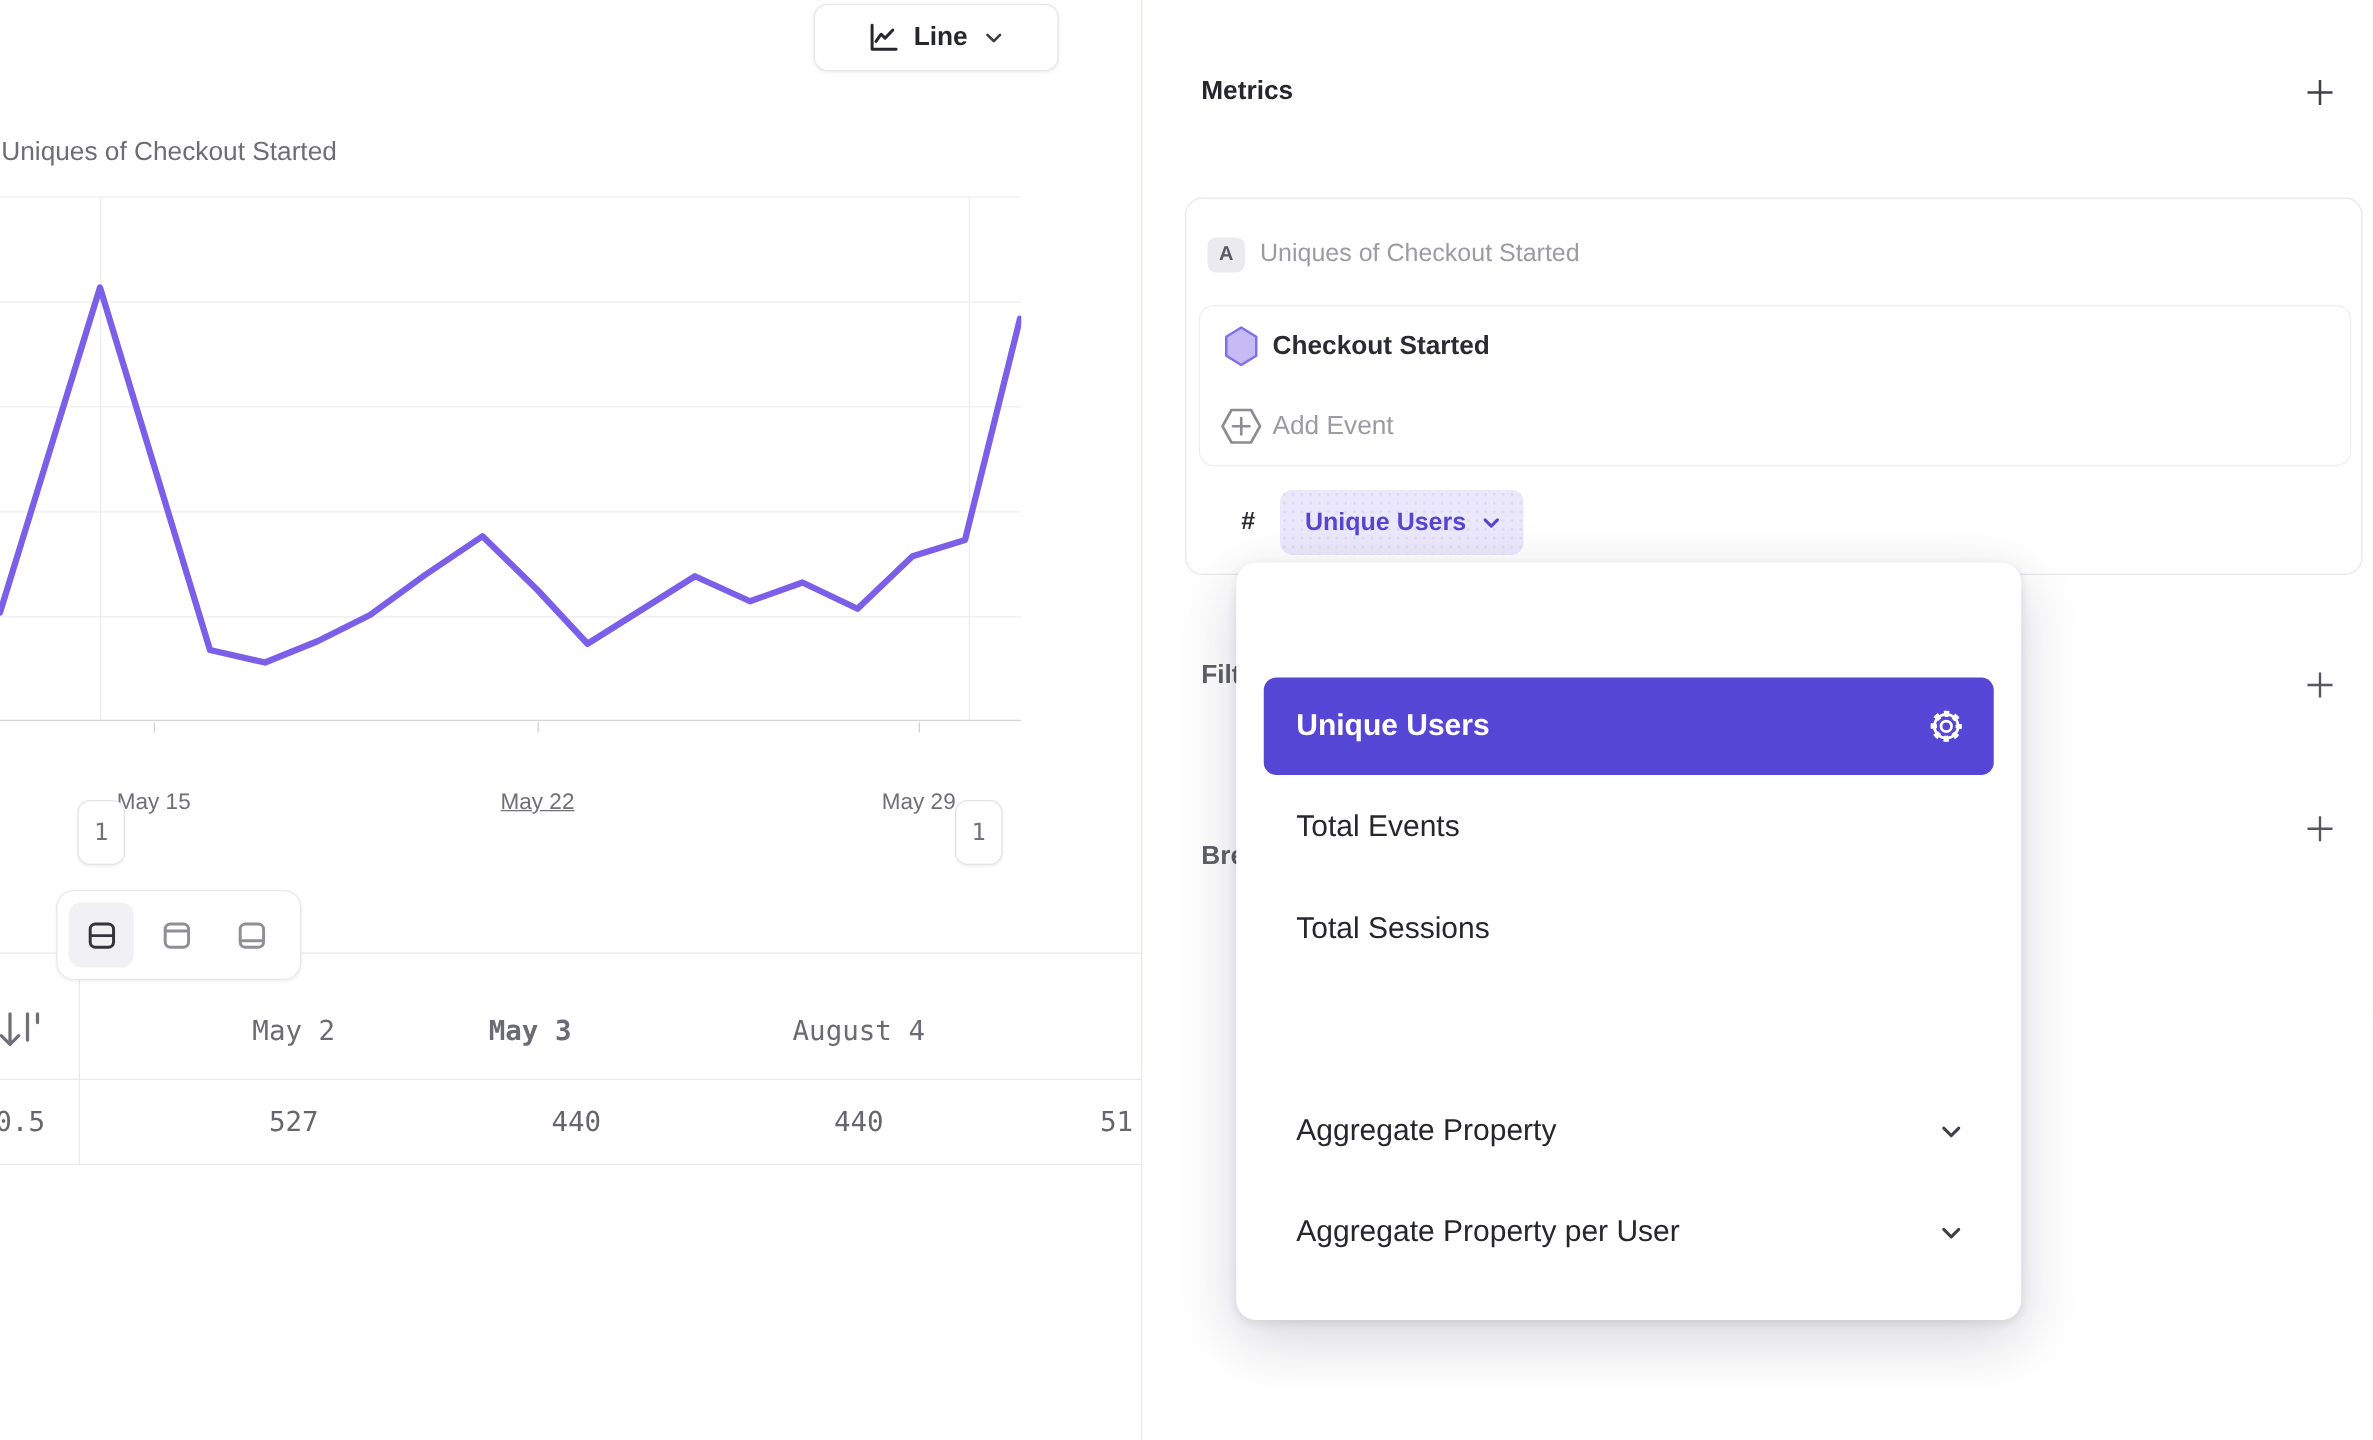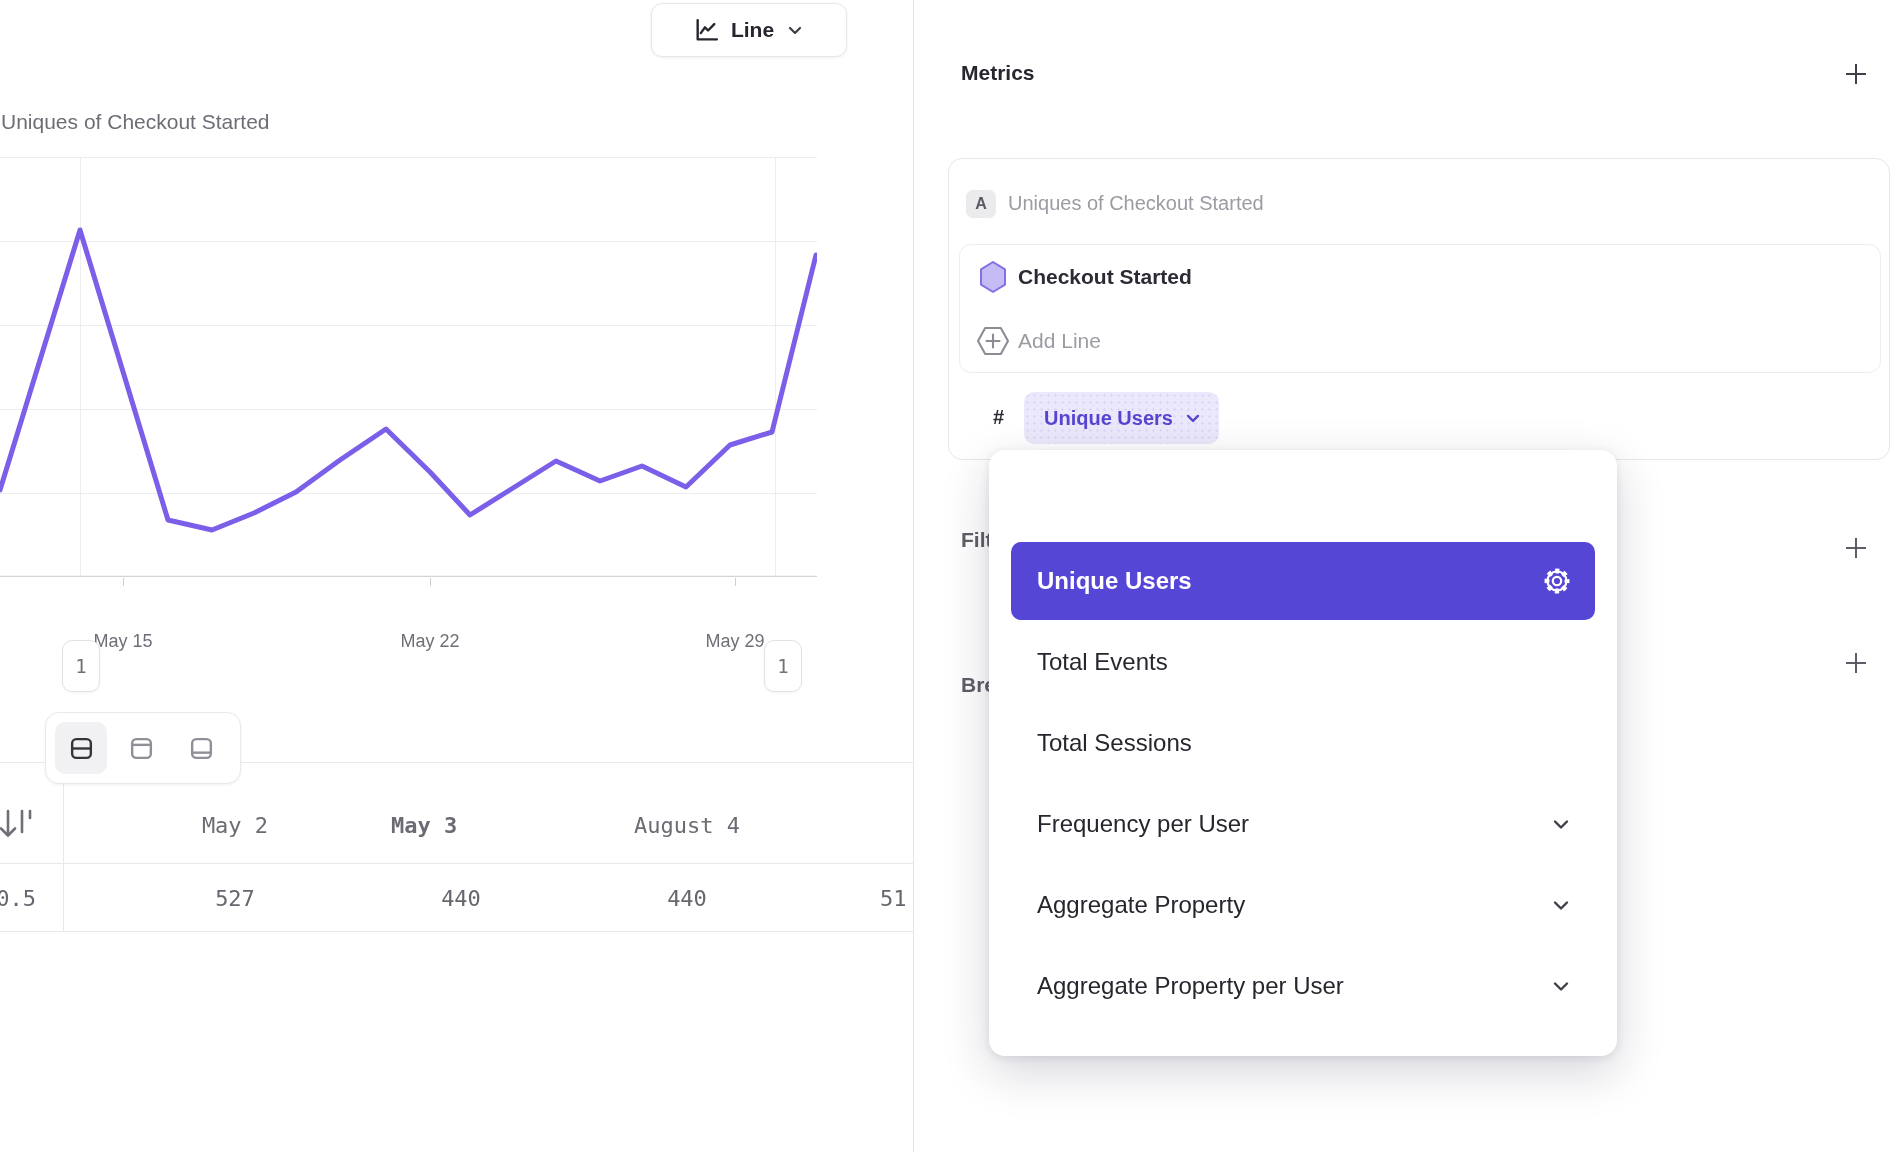--- a/index.html
+++ b/index.html
@@ -115,21 +115,21 @@
           <line x1="775.5" x2="775.5" y1="0" y2="420" stroke="#ededf0" stroke-width="1"></line>
         </g>
       <line x1="0" y1="419.5" x2="817" y2="419.5" stroke="#d4d4d9" stroke-width="1.4"></line>
       <polyline id="data-line" fill="none" stroke="#7b5fe8" stroke-width="5" stroke-linecap="round" stroke-linejoin="round" points="0,333 80,73 124,218 168,363 212,373 254,356 296,335 340,303 386,272 430,315 470,358 513,331 556,304 600,324 642,309 686,330 730,288 772,275 816,98"></polyline>
     </svg>
 
     <div id="xaxis">
         <div class="xtick" style="left: 123px;"></div>
         <div class="xlabel" style="left: 123px;">May 15</div>
         <div class="xtick" style="left: 430px;"></div>
-        <div class="xlabel" style="left: 430px;">May 22</div>
+        <div class="xlabel" style="left: 430px; text-decoration: underline;">May 22</div>
         <div class="xtick" style="left: 735px;"></div>
         <div class="xlabel" style="left: 735px;">May 29</div>
       </div>
     <div id="annotations">
         <div class="ann-chip" style="left: 81px;">1</div>
         <div class="ann-chip" style="left: 783px;">1</div>
       </div>
 
     <div class="rule-h"></div>
 
@@ -220,21 +220,21 @@
           <span class="evt-label" style="color:#2b2b33; font-weight:600;">Checkout Started</span>
         </div>
         <div class="evt-row" style="top:64px;">
           <span class="evt-icon">
             <svg class="icon" width="34" height="32" viewBox="0 0 34 32" fill="none">
               <path d="M9.2 3 H24.8 L32 16 L24.8 29 H9.2 L2 16 Z" stroke="#8c8c95" stroke-width="2.1" stroke-linejoin="round"></path>
               <line x1="17" y1="9.5" x2="17" y2="22.5" stroke="#8c8c95" stroke-width="2.1" stroke-linecap="round"></line>
               <line x1="10.5" y1="16" x2="23.5" y2="16" stroke="#8c8c95" stroke-width="2.1" stroke-linecap="round"></line>
             </svg>
           </span>
-          <span class="evt-label" style="color:#9b9ba3;">Add Line</span>
+          <span class="evt-label" style="color:#9b9ba3;">Add Event</span>
         </div>
       </div>
 
       <div class="hash">#</div>
       <div class="measure-chip">
         <span class="txt">Unique Users</span>
         <svg class="icon" width="20" height="20" viewBox="0 0 24 24" fill="none">
           <polyline points="6,9.5 12,15.5 18,9.5" stroke="#5646cf" stroke-width="2.8" fill="none" stroke-linecap="round" stroke-linejoin="round"></polyline>
         </svg>
       </div>
@@ -251,27 +251,20 @@
           <circle cx="16" cy="16" r="4.2" stroke="#ffffff" stroke-width="2.2"></circle>
         </svg>
       </div>
 
       <div class="dd-item" style="top:173px;">
         <span>Total Events</span>
       </div>
       <div class="dd-item" style="top:254px;">
         <span>Total Sessions</span>
       </div>
-      <div class="dd-item" style="top:335px;">
-        <span>Frequency per User</span>
-        <span class="spacer"></span>
-        <svg class="icon" width="24" height="24" viewBox="0 0 24 24" fill="none">
-          <polyline points="6,9.5 12,15.5 18,9.5" stroke="#3f3f47" stroke-width="2.4" fill="none" stroke-linecap="round" stroke-linejoin="round"></polyline>
-        </svg>
-      </div>
       <div class="dd-item" style="top:416px;">
         <span>Aggregate Property</span>
         <span class="spacer"></span>
         <svg class="icon" width="24" height="24" viewBox="0 0 24 24" fill="none">
           <polyline points="6,9.5 12,15.5 18,9.5" stroke="#3f3f47" stroke-width="2.4" fill="none" stroke-linecap="round" stroke-linejoin="round"></polyline>
         </svg>
       </div>
       <div class="dd-item" style="top:497px;">
         <span>Aggregate Property per User</span>
         <span class="spacer"></span>

